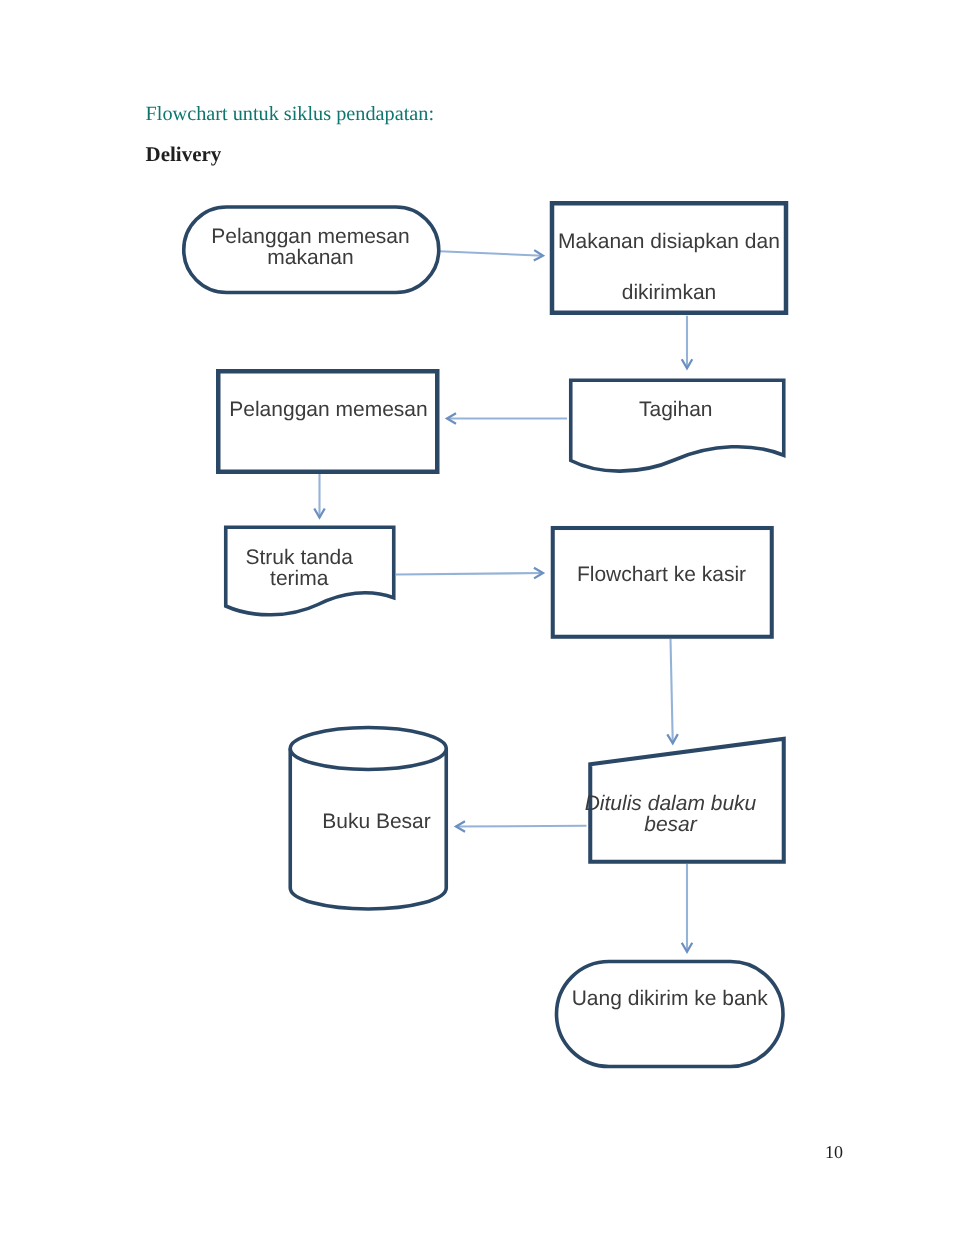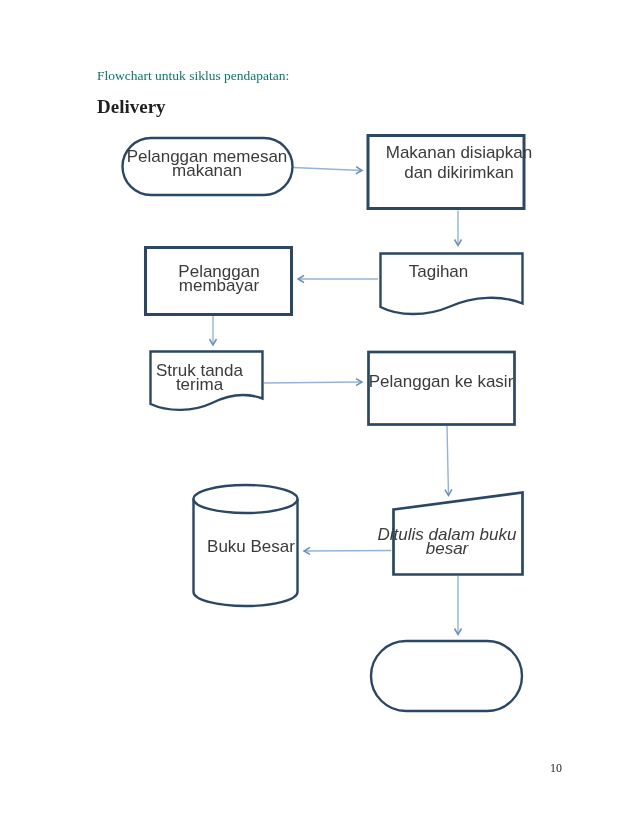--- a/index.html
+++ b/index.html
@@ -22,49 +22,48 @@
     font-family: "Liberation Serif", serif;
     font-size: 13.5px;
     color: #0f766e;
     white-space: nowrap;
   }
   .doc-section {
     position: absolute;
     left: 97px;
     top: 96px;
     font-family: "Liberation Serif", serif;
-    font-size: 19px;
+    font-size: 14px;
     font-weight: bold;
     color: #1f1f1f;
     white-space: nowrap;
   }
   .page-number {
     position: absolute;
     left: 527px;
     top: 761px;
     font-family: "Liberation Serif", serif;
     font-size: 12px;
     color: #1f1f1f;
     margin-left: 23px;
   }
   svg.diagram-layer {
     position: absolute;
     left: 0;
     top: 0;
   }
   .node-label {
     position: absolute;
-    font-size: 17px;
+    font-size: 14px;
     line-height: 14px;
     color: #3b3b3b;
     text-align: center;
   }
   .node-label.two-line {
-    line-height: 20px;
-    padding-left: 13px;
+    line-height: 34px;
   }
 </style>
 </head>
 <body>
 
 <div class="page">
 
   <div class="doc-title">Flowchart untuk siklus pendapatan:</div>
   <div class="doc-section">Delivery</div>
 
@@ -95,21 +94,22 @@
       <rect x="368.5" y="352" width="146" height="72.5" stroke-width="2.7"></rect>
       <path d="M193.5,499 L193.5,592 A52,14 0 0 0 297.5,592 L297.5,499" stroke-width="2.4"></path>
       <ellipse cx="245.5" cy="499" rx="52" ry="14" stroke-width="2.4"></ellipse>
       <path d="M393.5,509.5 L522.5,492.5 L522.5,574.5 L393.5,574.5 Z" stroke-width="2.7"></path>
       <rect x="371" y="641" width="151" height="70" rx="35" stroke-width="2.4"></rect>
     </g>
   </svg>
 
   <div class="node-label" style="left:122px; top:150px; width:170px;">Pelanggan memesan makanan</div>
   <div class="node-label two-line" style="left:368px; top:143px; width:156px;">Makanan disiapkan dan dikirimkan</div>
-  <div class="node-label" style="left:368px; top:265px; width:141px;">Tagihan</div>
-  <div class="node-label" style="left:146px; top:265px; width:146px;">Pelanggan membayar</div>
+  <div class="node-label" style="left:380px; top:265px; width:141px;">Tagihan</div>
+  <div class="node-label" style="left:146px; top:265px; width:146px;">Pelanggan memesan</div>
   <div class="node-label" style="left:150px; top:364px; width:99px;">Struk tanda terima</div>
-  <div class="node-label" style="left:368px; top:375px; width:146px;">Pelanggan ke kasir</div>
+  <div class="node-label" style="left:368px; top:375px; width:146px;">Flowchart ke kasir</div>
   <div class="node-label" style="left:193px; top:540px; width:116px;">Buku Besar</div>
   <div class="node-label" style="left:377px; top:528px; width:140px;font-style:italic;">Ditulis dalam buku besar</div>
+  <div class="node-label" style="left:371px; top:658px; width:151px;">Uang dikirim ke bank</div>
 
   <div class="page-number">10</div>
 </div>
 
 </body></html>

